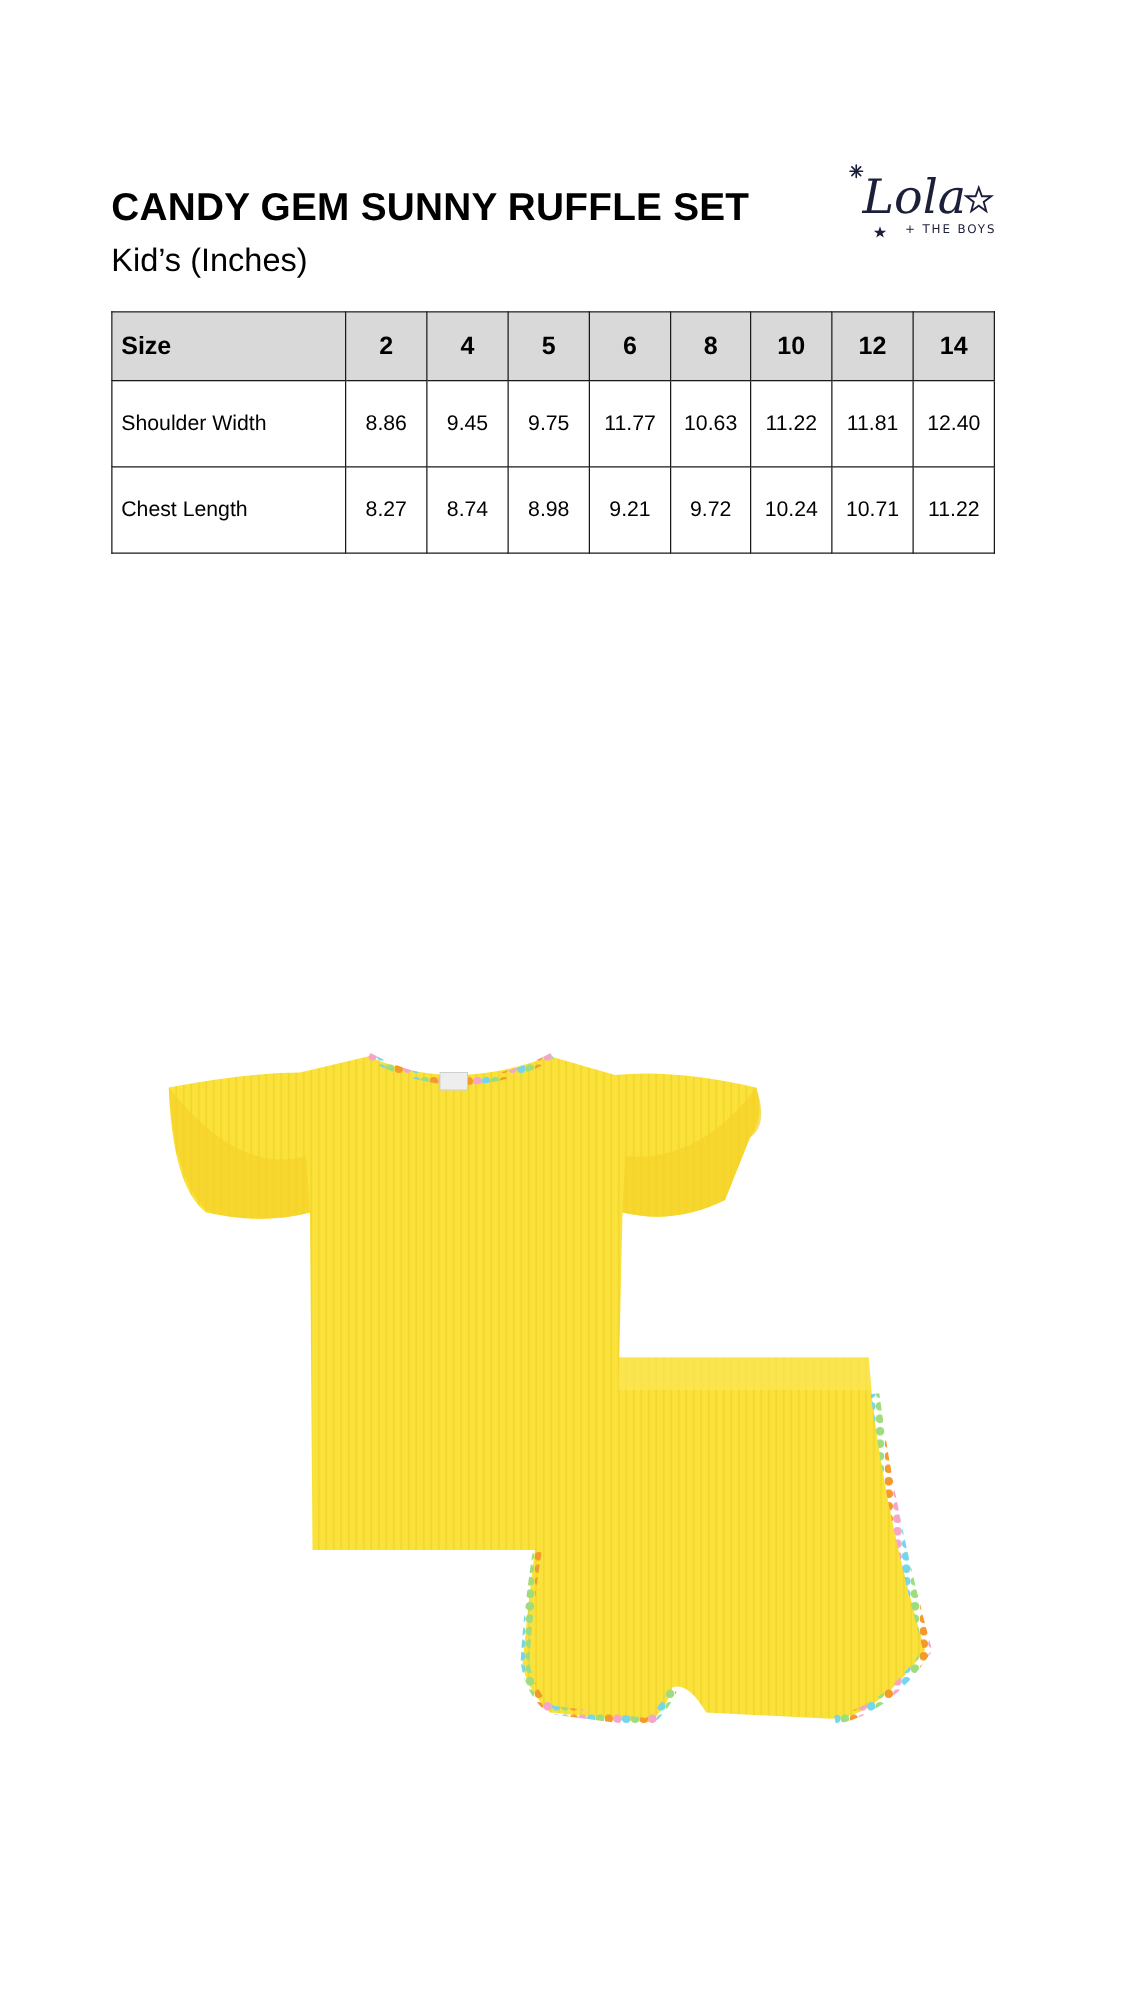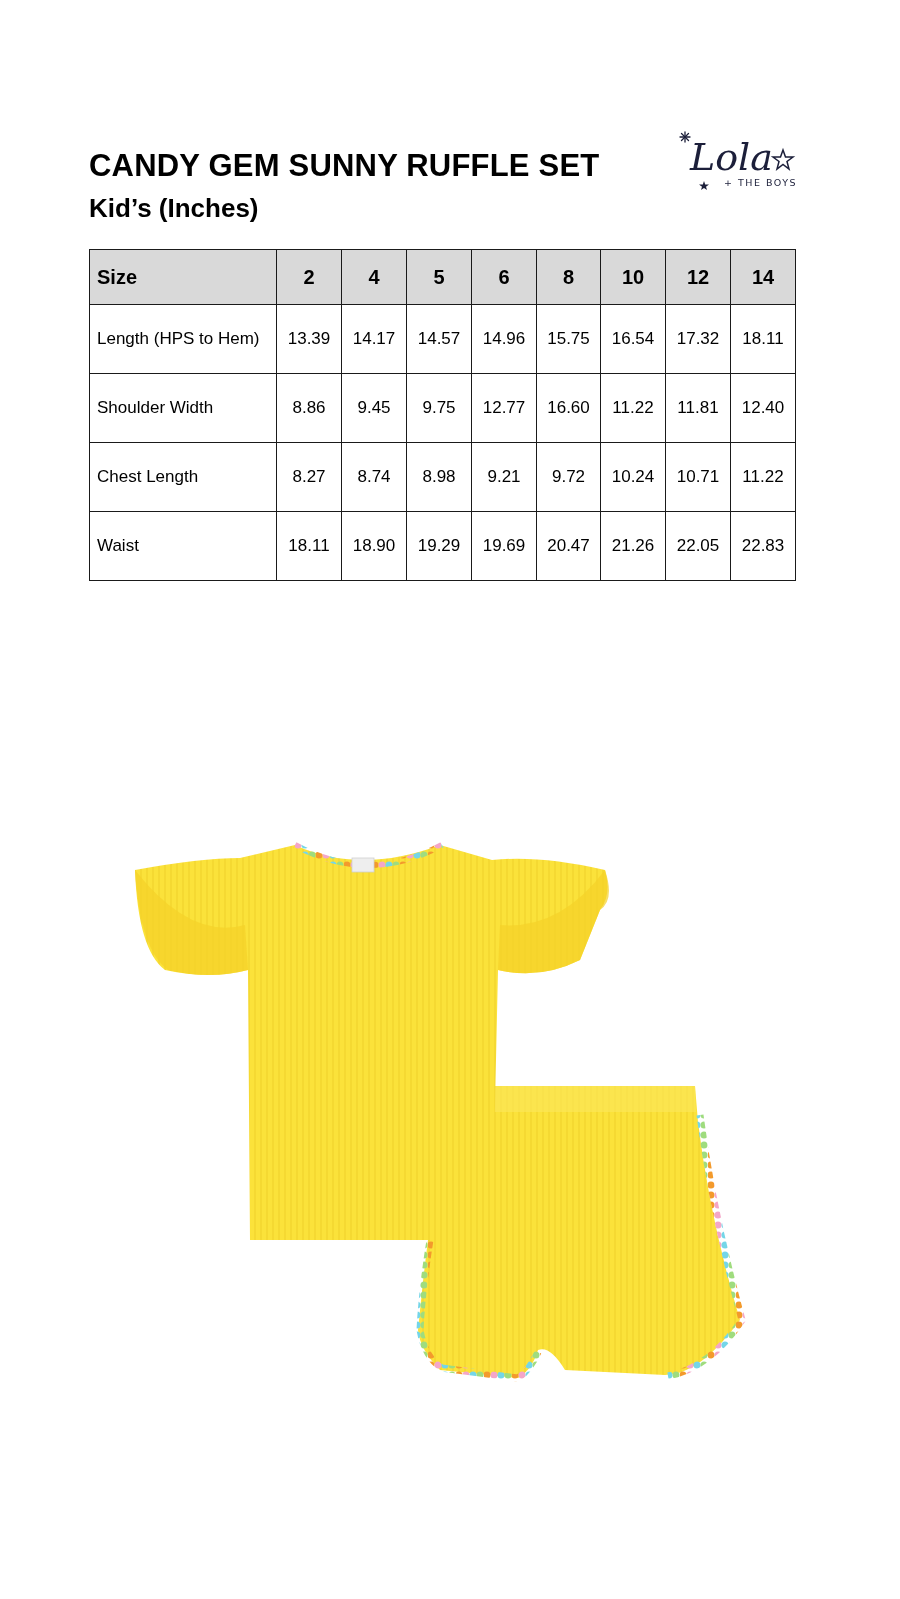--- a/index.html
+++ b/index.html
@@ -1,18 +1,18 @@
 <!DOCTYPE html>
 <html><head>
 <meta charset="utf-8">
 <style>
   html, body { margin: 0; padding: 0; background: #ffffff; }
   body { width: 900px; height: 1599px; position: relative; overflow: hidden; font-family: "Liberation Sans", sans-serif; color: #000; }
   .title { position: absolute; left: 89px; top: 148px; font-size: 31px; font-weight: 700; letter-spacing: 0.2px; margin: 0; }
-  .subtitle { position: absolute; left: 89px; top: 193px; font-size: 26px; font-weight: 700; margin: 0; }
+  .subtitle { position: absolute; left: 89px; top: 193px; font-size: 26px; font-weight: 400; margin: 0; }
   .logo { position: absolute; left: 676px; top: 124px; width: 130px; height: 72px; }
   table.size-chart { position: absolute; left: 89px; top: 249px; border-collapse: collapse; table-layout: fixed; width: 706px; }
   table.size-chart th, table.size-chart td { border: 1.5px solid #1a1a1a; padding: 0; font-size: 17px; text-align: center; }
   table.size-chart th { background: #d9d9d9; font-weight: 700; font-size: 20px; height: 54px; }
   table.size-chart td { height: 68px; }
   table.size-chart .label-cell { text-align: left; padding-left: 7px; }
   .product { position: absolute; left: 120px; top: 830px; width: 640px; height: 560px; }
 </style>
 </head>
 <body>
@@ -55,62 +55,40 @@
       <th>5</th>
       <th>6</th>
       <th>8</th>
       <th>10</th>
       <th>12</th>
       <th>14</th>
     </tr>
   </thead>
   <tbody>
     <tr>
-      <td class="label-cell">Length (HPS to Hem)</td>
-      <td>13.39</td>
-      <td>14.17</td>
-      <td>14.57</td>
-      <td>14.96</td>
-      <td>15.75</td>
-      <td>16.54</td>
-      <td>17.32</td>
-      <td>18.11</td>
-    </tr>
-    <tr>
       <td class="label-cell">Shoulder Width</td>
       <td>8.86</td>
       <td>9.45</td>
       <td>9.75</td>
-      <td>12.77</td>
-      <td>16.60</td>
+      <td>11.77</td>
+      <td>10.63</td>
       <td>11.22</td>
       <td>11.81</td>
       <td>12.40</td>
     </tr>
     <tr>
       <td class="label-cell">Chest Length</td>
       <td>8.27</td>
       <td>8.74</td>
       <td>8.98</td>
       <td>9.21</td>
       <td>9.72</td>
       <td>10.24</td>
       <td>10.71</td>
       <td>11.22</td>
-    </tr>
-    <tr>
-      <td class="label-cell">Waist</td>
-      <td>18.11</td>
-      <td>18.90</td>
-      <td>19.29</td>
-      <td>19.69</td>
-      <td>20.47</td>
-      <td>21.26</td>
-      <td>22.05</td>
-      <td>22.83</td>
     </tr>
   </tbody>
 </table>
 
 <div class="product">
   <svg width="640" height="560" viewBox="0 0 640 560">
     <defs>
       <pattern id="rib" width="6" height="10" patternUnits="userSpaceOnUse">
         <rect width="6" height="10" fill="#fbe23a"></rect>
         <line x1="3" y1="0" x2="3" y2="10" stroke="#f2d42c" stroke-width="1.2"></line>

